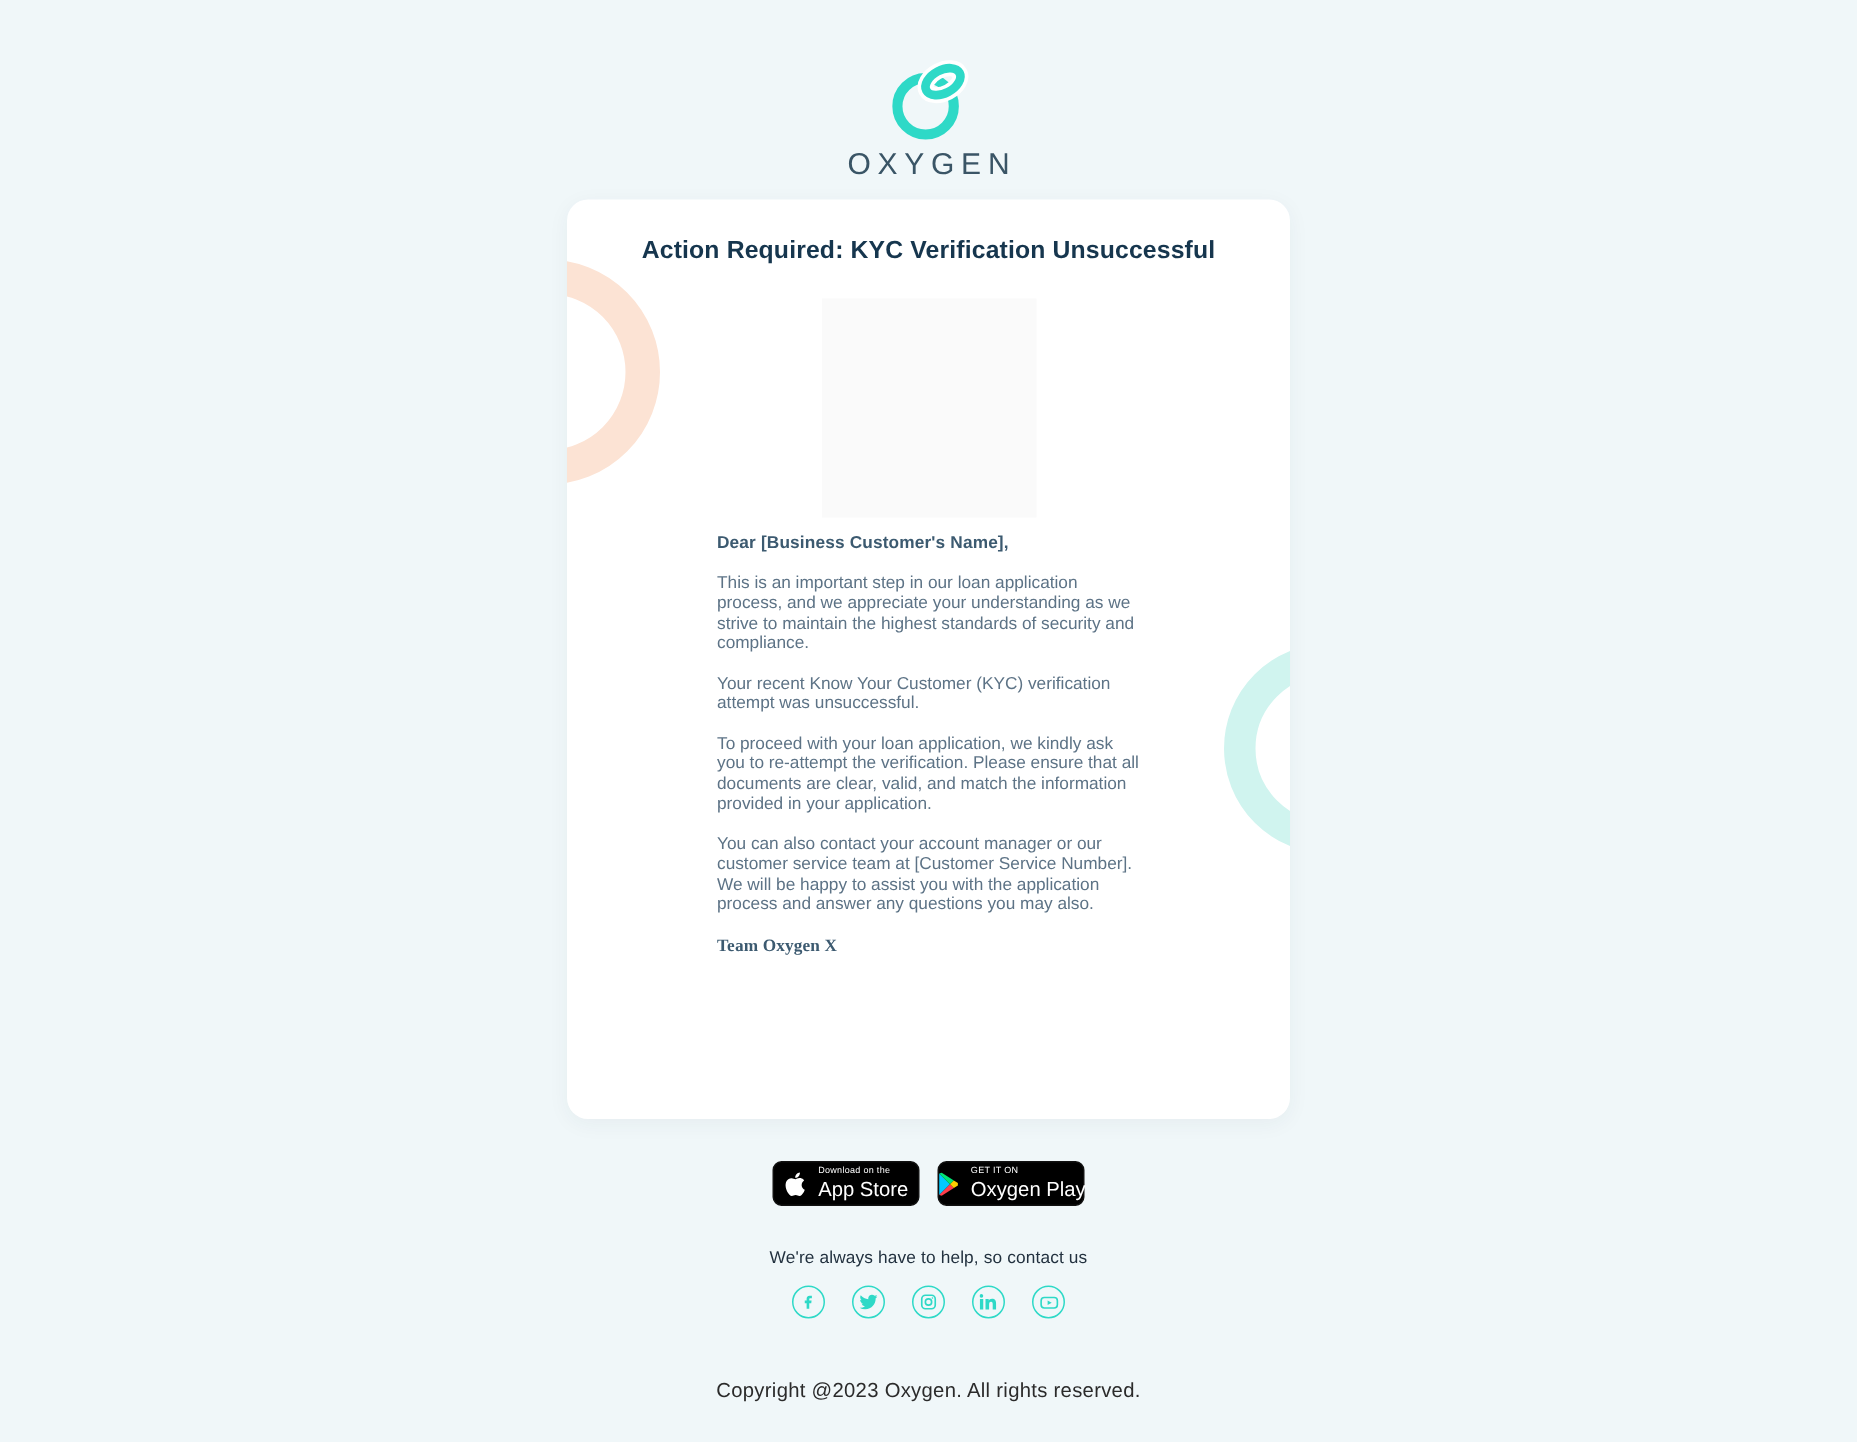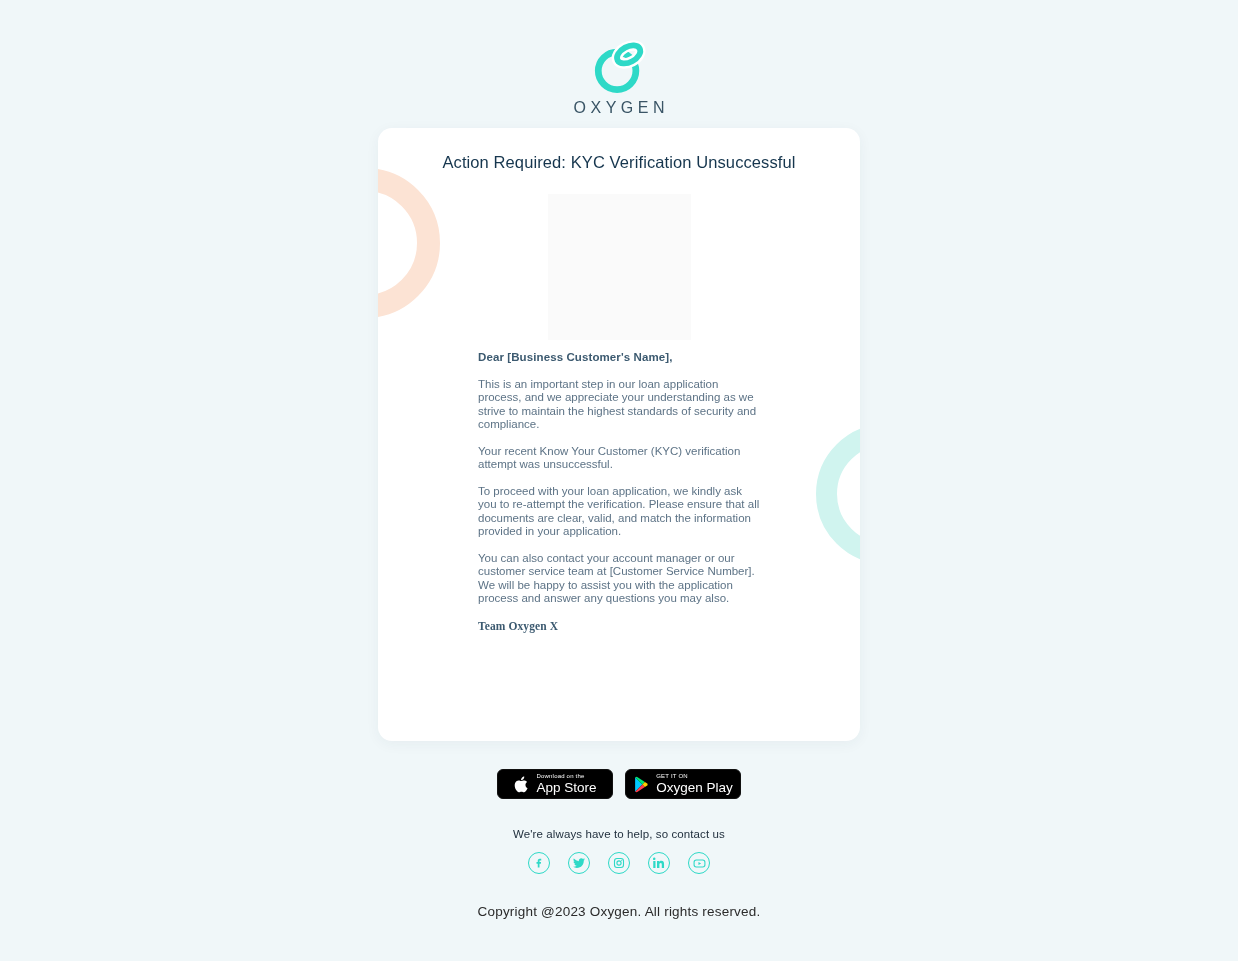--- a/index.html
+++ b/index.html
@@ -11,21 +11,21 @@
     flex-direction: column;
     align-items: center;
     padding-top: 40px;
   }
 
   
   .logo-block { display: flex; flex-direction: column; align-items: center; }
   .logo-mark { width: 54px; height: 54px; }
   .logo-word {
     margin-top: 5px;
-    font-size: 16px;
+    font-size: 20px;
     font-weight: 500;
     letter-spacing: 4.5px;
     text-indent: 4.5px;
     color: #3a5566;
   }
 
   
   .card {
     position: relative;
     width: 482px;
@@ -47,21 +47,21 @@
   .ring-teal {
     width: 140px; height: 140px;
     border-width: 21px;
     border-color: #d0f4ef;
     right: -96px; top: 296px;
   }
   .card-title {
     position: relative;
     text-align: center;
     font-size: 16.5px;
-    font-weight: 400;
+    font-weight: 700;
     color: #16364e;
     letter-spacing: 0.1px;
   }
   .hero-placeholder {
     position: relative;
     width: 143px; height: 146px;
     margin: 22px auto 0 auto;
     background: #fafafa;
   }
   .letter {
@@ -77,21 +77,21 @@
   .letter .greeting, .letter .signature {
     font-weight: 700;
     color: #3c5a70;
     letter-spacing: 0.1px;
   }
   .letter .signature { margin-top: 14px; font-family: Liberation Serif, serif; }
 
   
   .badges-row { display: flex; gap: 12px; margin-top: 28px; }
   .store-badge {
-    width: 116px; height: 30px;
+    width: 98px; height: 30px;
     background: #000;
     border-radius: 6px;
     color: #fff;
     display: flex;
     align-items: center;
     justify-content: center;
     gap: 6px;
     cursor: pointer;
     border: 1px solid #111;
   }
@@ -114,21 +114,21 @@
     border: 1px solid #2ed9c7;
     border-radius: 50%;
     display: flex;
     align-items: center;
     justify-content: center;
     cursor: pointer;
     color: #2ed9c7;
   }
   .social-circle svg { display: block; }
   .copyright {
-    margin-top: 30px;
+    margin-top: 40px;
     font-size: 13.5px;
     color: #2b2b2b;
     letter-spacing: 0.2px;
   }
 </style>
 </head>
 <body>
 
 <div class="logo-block">
   <svg class="logo-mark" viewBox="0 0 56 56">

